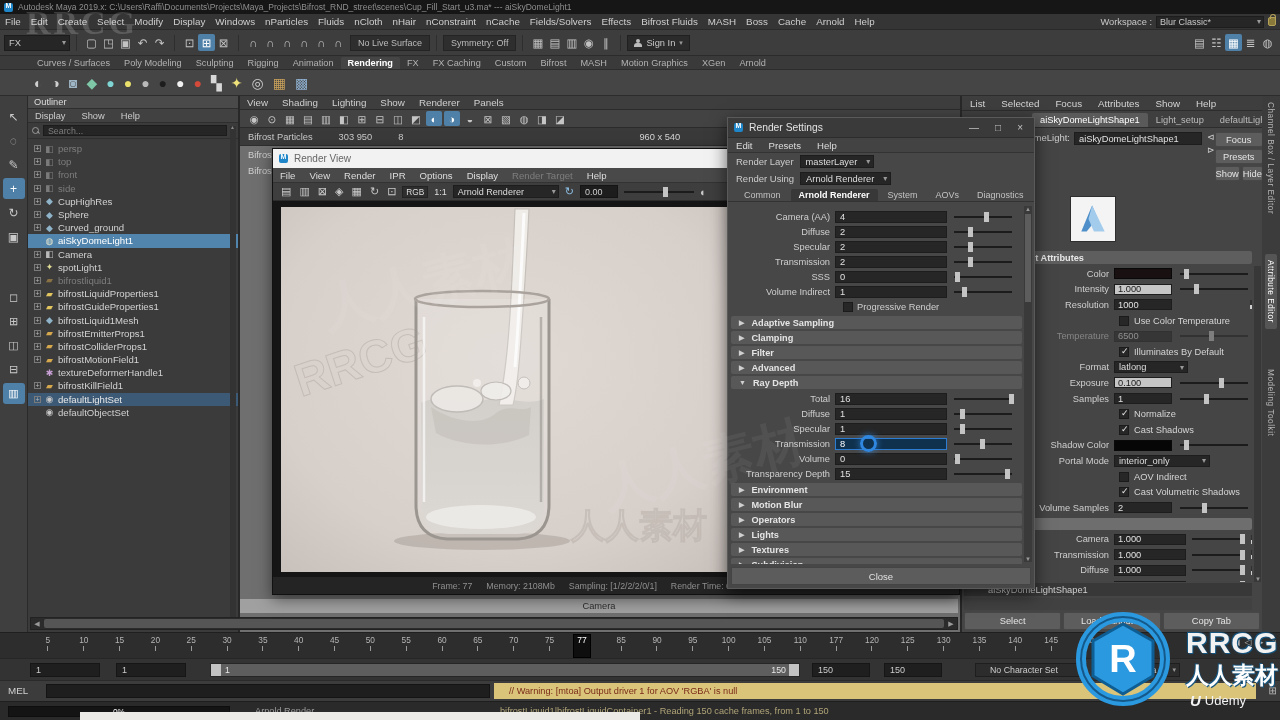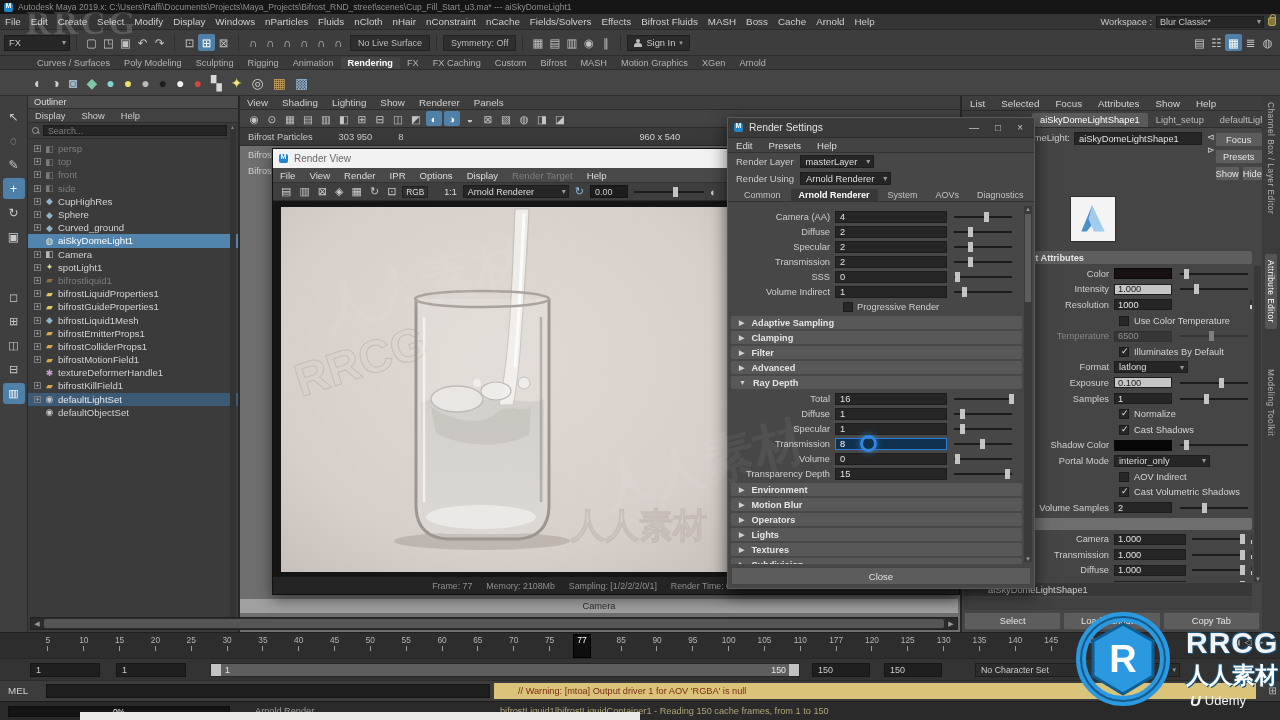--- a/index.html
+++ b/index.html
@@ -244,27 +244,27 @@
   .transport{position:absolute;right:4px;top:4px;display:flex;gap:5px;font-size:9px;color:#bbb;}
   .rangeslider{left:0;top:658px;width:1280px;height:22px;background:#333;border-top:1px solid #262626;}
   .rfield{position:absolute;top:4px;height:14px;background:#1f1f1f;border:1px solid #161616;font-size:9px;color:#ccc;
           display:flex;align-items:center;padding:0 5px;}
   .rangebar{position:absolute;left:210px;top:4px;width:590px;height:14px;background:#5e5e5e;border:1px solid #262626;
             display:flex;align-items:center;}
   .rb-handle{width:10px;height:12px;background:#c2c2c2;flex:none;}
   .rb-s{font-size:8.8px;color:#e8e8e8;padding:0 4px;}
   .rb-e{margin-left:auto;font-size:8.8px;color:#e8e8e8;padding-right:3px;}
   .rdrop{position:absolute;top:4px;height:14px;background:#2c2c2c;border:1px solid #1e1e1e;font-size:8.8px;color:#ccc;
-         display:flex;align-items:center;padding:0 14px 0 5px;white-space:nowrap;overflow:hidden;}
+         display:flex;align-items:center;padding:0 14px 0 14px;white-space:nowrap;overflow:hidden;}
   .rdrop::after{content:"▾";position:absolute;right:3px;font-size:7px;color:#999;}
   .melrow{left:0;top:680px;width:1280px;height:21px;background:#3c3c3c;border-top:1px solid #2a2a2a;}
   .mel-label{position:absolute;left:8px;top:4px;font-size:9.8px;color:#cfcfcf;}
   .mel-input{position:absolute;left:46px;top:3px;width:444px;height:14px;background:#1e1e1e;border:1px solid #141414;}
   .mel-warning{position:absolute;left:494px;top:2px;width:762px;height:16px;background:#d9c479;color:#7a2a18;
-               font-size:9.2px;display:flex;align-items:center;padding-left:24px;white-space:nowrap;overflow:hidden;}
+               font-size:9.2px;display:flex;align-items:center;padding-left:15px;white-space:nowrap;overflow:hidden;}
   .mel-icon{position:absolute;right:3px;top:4px;font-size:10px;color:#bbb;}
   .helpline{left:0;top:701px;width:1280px;height:19px;background:#2a2a2a;border-top:1px solid #1e1e1e;}
   .progress{position:absolute;left:8px;top:4px;width:222px;height:11px;background:#141414;border:1px solid #0e0e0e;
             display:flex;align-items:center;justify-content:center;font-size:8.3px;color:#eee;}
   .task{position:absolute;left:255px;top:4px;font-size:9.2px;color:#9a9a9a;}
   .hmsg{position:absolute;left:500px;top:4px;width:620px;font-size:9.2px;color:#b0a478;white-space:nowrap;overflow:hidden;}
   .whitestrip{position:absolute;left:80px;bottom:0;width:560px;height:8px;background:#eceae7;z-index:8;}
 
   
   .wm-topleft{left:26px;top:4px;font-size:34px;font-weight:bold;color:rgba(255,255,255,.17);letter-spacing:3px;
@@ -634,21 +634,21 @@
       <div class="row" style="gap:8px;">
         <span class="rv-ticon">▤</span>
           <span class="rv-ticon">▥</span>
           <span class="rv-ticon">⊠</span>
           <span class="rv-ticon">◈</span>
           <span class="rv-ticon">▦</span>
           <span class="rv-ticon">↻</span>
           <span class="rv-ticon">⊡</span>
       </div>
       <span class="rv-tag">RGB</span>
-      <span style="font-size:9px;color:#ddd;margin-left:10px;">1:1</span>
+      <span style="font-size:9px;color:#ddd;">1:1</span>
       <span class="rv-select">Arnold Renderer</span>
       <span class="rv-ticon" style="color:#8fc3ea;">↻</span>
       <span class="rv-field">0.00</span>
       <span class="rv-slider">
           <i class="tr"></i>
           <i class="hd"></i>
         </span>
       <span class="rv-ticon">◐</span>
     </div>
     <div class="rv-imgarea">

